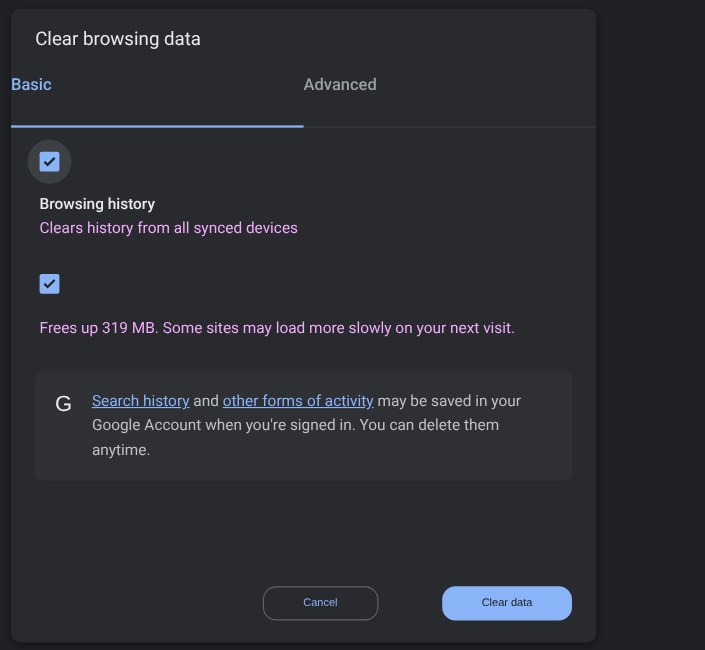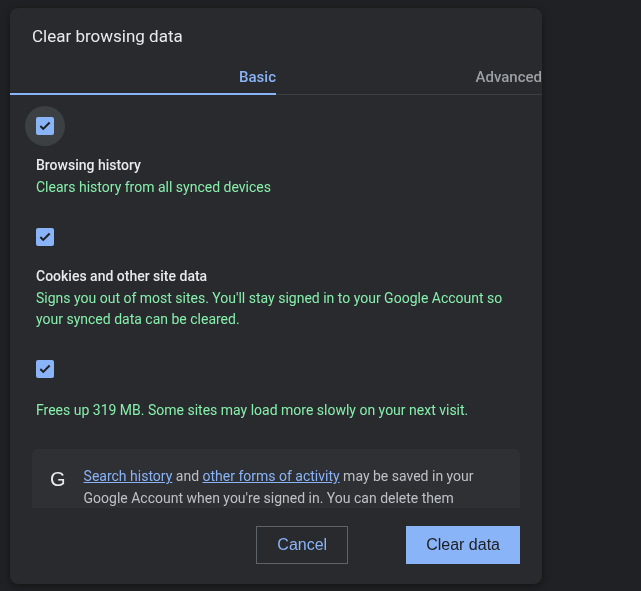--- a/index.html
+++ b/index.html
@@ -30,22 +30,22 @@
     color: #e8eaed;
     padding: 18px 22px 8px 22px;
     font-weight: 400;
   }
   .tabs {
     display: flex;
     border-bottom: 1px solid #3c4043;
   }
   .tab {
     flex: 1;
-    text-align: right;
-    padding: 14px 0 8px 0;
+    text-align: left;
+    padding: 14px 0 29px 0;
     font-size: 15px;
     cursor: pointer;
     color: #9aa0a6;
     font-weight: 500;
     position: relative;
   }
   .tab.active {
     color: #8ab4f8;
   }
   .tab.active::after {
@@ -148,21 +148,21 @@
     flex: 1;
   }
   .option-title {
     font-size: 14px;
     color: #e8eaed;
     font-weight: 500;
     margin-bottom: 4px;
   }
   .option-desc {
     font-size: 14px;
-    color: #86efac;
+    color: #f0abfc;
     line-height: 1.5;
   }
   .info-card {
     background: #2f3034;
     border-radius: 6px;
     padding: 16px 18px;
     display: flex;
     align-items: flex-start;
     gap: 18px;
     margin-top: 4px;
@@ -184,23 +184,23 @@
     text-decoration: underline;
     cursor: pointer;
   }
   .footer {
     display: flex;
     justify-content: flex-end;
     gap: 10px;
     padding: 18px 22px 20px 22px;
   }
   .btn {
-    padding: 9px 20px;
-    border-radius: 0;
-    font-size: 16px;
+    padding: 9px 36px;
+    border-radius: 12px;
+    font-size: 10px;
     font-weight: 500;
     cursor: pointer;
     border: none;
   }
   .btn-cancel {
     background: transparent;
     border: 1px solid #5f6368;
     color: #8ab4f8;
   }
   .btn-primary {
@@ -232,39 +232,28 @@
               <path fill="none" stroke="#202124" stroke-width="3.5" d="M4 12l5 5L20 6"></path>
             </svg>
         </div>
       </div>
       <div class="option-text">
         <div class="option-title">Browsing history</div>
         <div class="option-desc">Clears history from all synced devices</div>
       </div>
     </div>
 
+
     <div class="option-row">
       <div class="checkbox">
         <svg viewBox="0 0 24 24">
             <path fill="none" stroke="#202124" stroke-width="3.5" d="M4 12l5 5L20 6"></path>
           </svg>
       </div>
       <div class="option-text">
-        <div class="option-title">Cookies and other site data</div>
-        <div class="option-desc">Signs you out of most sites. You'll stay signed in to your Google Account so your synced data can be cleared.</div>
-      </div>
-    </div>
-
-    <div class="option-row">
-      <div class="checkbox">
-        <svg viewBox="0 0 24 24">
-            <path fill="none" stroke="#202124" stroke-width="3.5" d="M4 12l5 5L20 6"></path>
-          </svg>
-      </div>
-      <div class="option-text">
         <div class="option-desc">Frees up 319 MB. Some sites may load more slowly on your next visit.</div>
       </div>
     </div>
 
     <div class="info-card">
       <span class="g-icon">G</span>
       <div class="info-text">
         <span class="link">Search history</span><span> and </span><span class="link">other forms of activity</span><span> may be saved in your Google Account when you're signed in. You can delete them anytime.</span>
       </div>
     </div>

